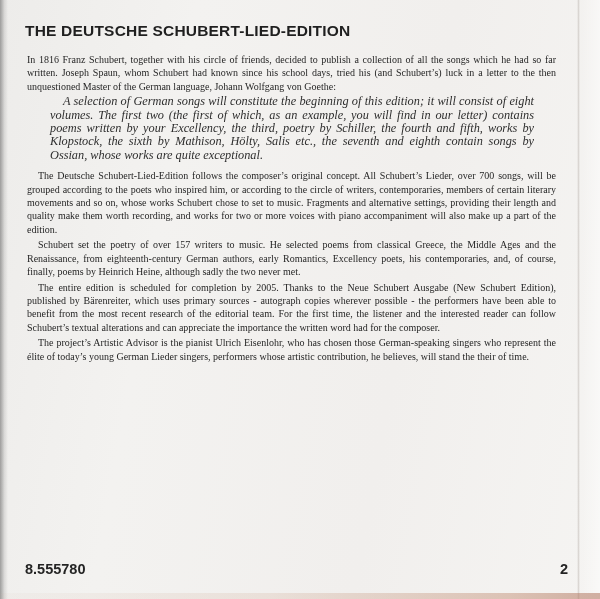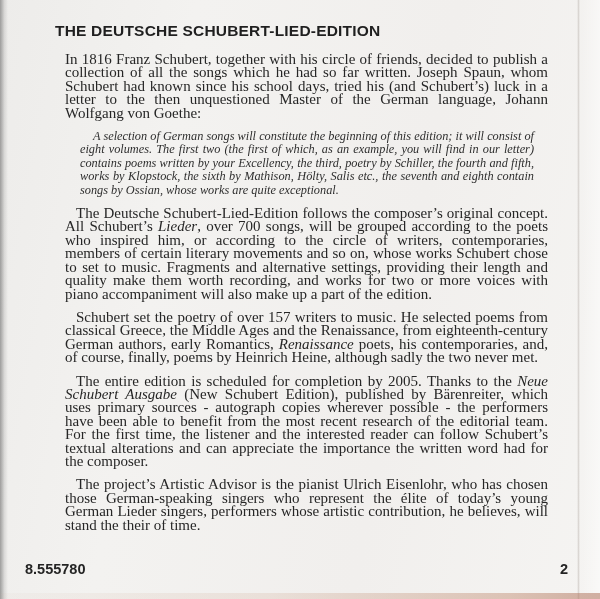--- a/index.html
+++ b/index.html
@@ -8,61 +8,59 @@
     background: #ffffff;
   }
   .page {
     position: relative;
     width: 600px;
     height: 599px;
     overflow: hidden;
     background: linear-gradient(100deg, #edecea 0%, #f3f2f0 28%, #f1efed 65%, #f5f4f2 100%);
     color: #2b2b2b;
     box-sizing: border-box;
-    padding-left: 30px;
   }
   .content {
     position: relative;
     padding: 0 42px 0 25px;
   }
   .title {
     margin: 0;
     padding-top: 22px;
     font-family: "Liberation Sans", sans-serif;
     font-weight: bold;
     font-size: 15.5px;
     letter-spacing: 0.2px;
     color: #1f1f1f;
   }
   .body {
-    margin: 10px;
+    margin: 2px;
     text-align: justify;
     font-family: "Liberation Serif", serif;
-    font-size: 15px;
+    font-size: 10px;
     line-height: 13.4px;
     color: #262626;
   }
   .first-para {
     margin-top: 13px;
   }
   .indent {
     text-indent: 11px;
   }
   .quote {
     margin: 0 24px 7px 25px;
     font-family: "Liberation Serif", serif;
     font-style: italic;
     font-size: 12.3px;
     line-height: 13.4px;
     text-align: justify;
     text-indent: 13px;
     color: #2e2e2e;
   }
   .it {
-    font-style: italic;
   }
   .footer {
     position: absolute;
     left: 25px;
     right: 32px;
     bottom: 22px;
     display: flex;
     justify-content: space-between;
     align-items: baseline;
     font-family: "Liberation Sans", sans-serif;
@@ -114,21 +112,21 @@
   <div class="content">
 
     <h1 class="title">THE DEUTSCHE SCHUBERT-LIED-EDITION</h1>
 
     <p class="body first-para"><span>In 1816 Franz Schubert, together with his circle of friends, decided to publish a collection of all the songs which he had so far written. Joseph Spaun, whom Schubert had known since his school days, tried his (and Schubert’s) luck in a letter to the then unquestioned Master of the German language, Johann Wolfgang von Goethe:</span></p>
 
     <blockquote class="quote"><span>A selection of German songs will constitute the beginning of this edition; it will consist of eight volumes. The first two (the first of which, as an example, you will find in our letter) contains poems written by your Excellency, the third, poetry by Schiller, the fourth and fifth, works by Klopstock, the sixth by Mathison, Hölty, Salis etc., the seventh and eighth contain songs by Ossian, whose works are quite exceptional.</span></blockquote>
 
     <p class="body indent"><span>The Deutsche Schubert-Lied-Edition follows the composer’s original concept. All Schubert’s </span><span class="it">Lieder</span><span>, over 700 songs, will be grouped according to the poets who inspired him, or according to the circle of writers, contemporaries, members of certain literary movements and so on, whose works Schubert chose to set to music. Fragments and alternative settings, providing their length and quality make them worth recording, and works for two or more voices with piano accompaniment will also make up a part of the edition.</span></p>
 
-    <p class="body indent"><span>Schubert set the poetry of over 157 writers to music. He selected poems from classical Greece, the Middle Ages and the Renaissance, from eighteenth-century German authors, early Romantics, </span><span class="it">Renaissance</span><span> poets, his contemporaries, and, of course, finally, poems by Heinrich Heine, although sadly the two never met.</span></p>
+    <p class="body indent"><span>Schubert set the poetry of over 157 writers to music. He selected poems from classical Greece, the Middle Ages and the Renaissance, from eighteenth-century German authors, early Romantics, </span><span class="it">Excellency</span><span> poets, his contemporaries, and, of course, finally, poems by Heinrich Heine, although sadly the two never met.</span></p>
 
     <p class="body indent"><span>The entire edition is scheduled for completion by 2005. Thanks to the </span><span class="it">Neue Schubert Ausgabe</span><span> (New Schubert Edition), published by Bärenreiter, which uses primary sources - autograph copies wherever possible - the performers have been able to benefit from the most recent research of the editorial team. For the first time, the listener and the interested reader can follow Schubert’s textual alterations and can appreciate the importance the written word had for the composer.</span></p>
 
     <p class="body indent"><span>The project’s Artistic Advisor is the pianist Ulrich Eisenlohr, who has chosen those German-speaking singers who represent the élite of today’s young German Lieder singers, performers whose artistic contribution, he believes, will stand the their of time.</span></p>
 
   </div>
 
   <div class="footer">
     <span>8.555780</span>
     <span>2</span>

